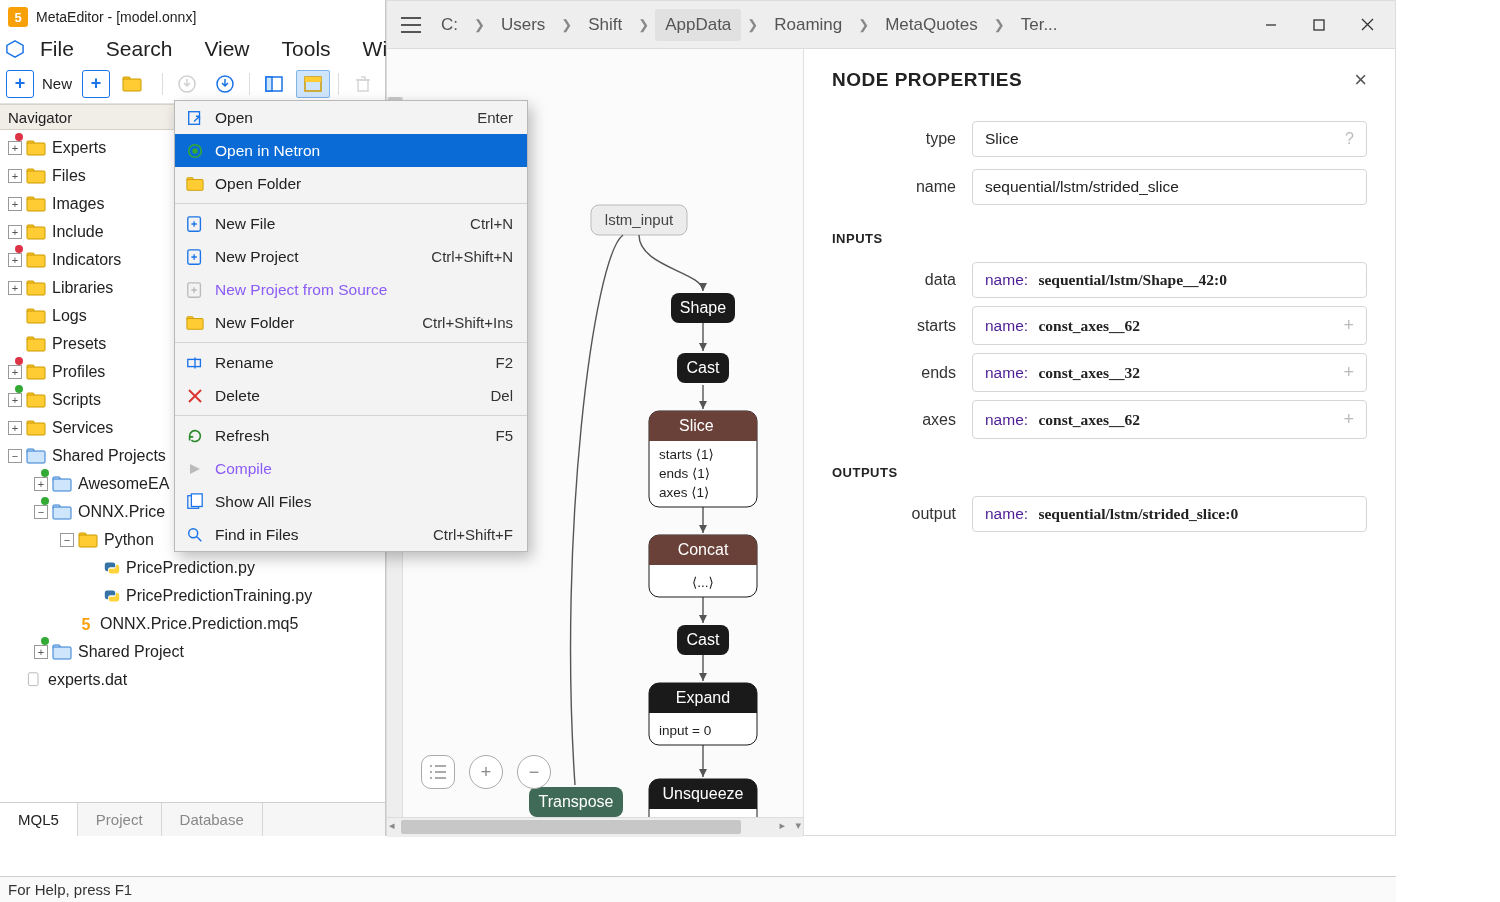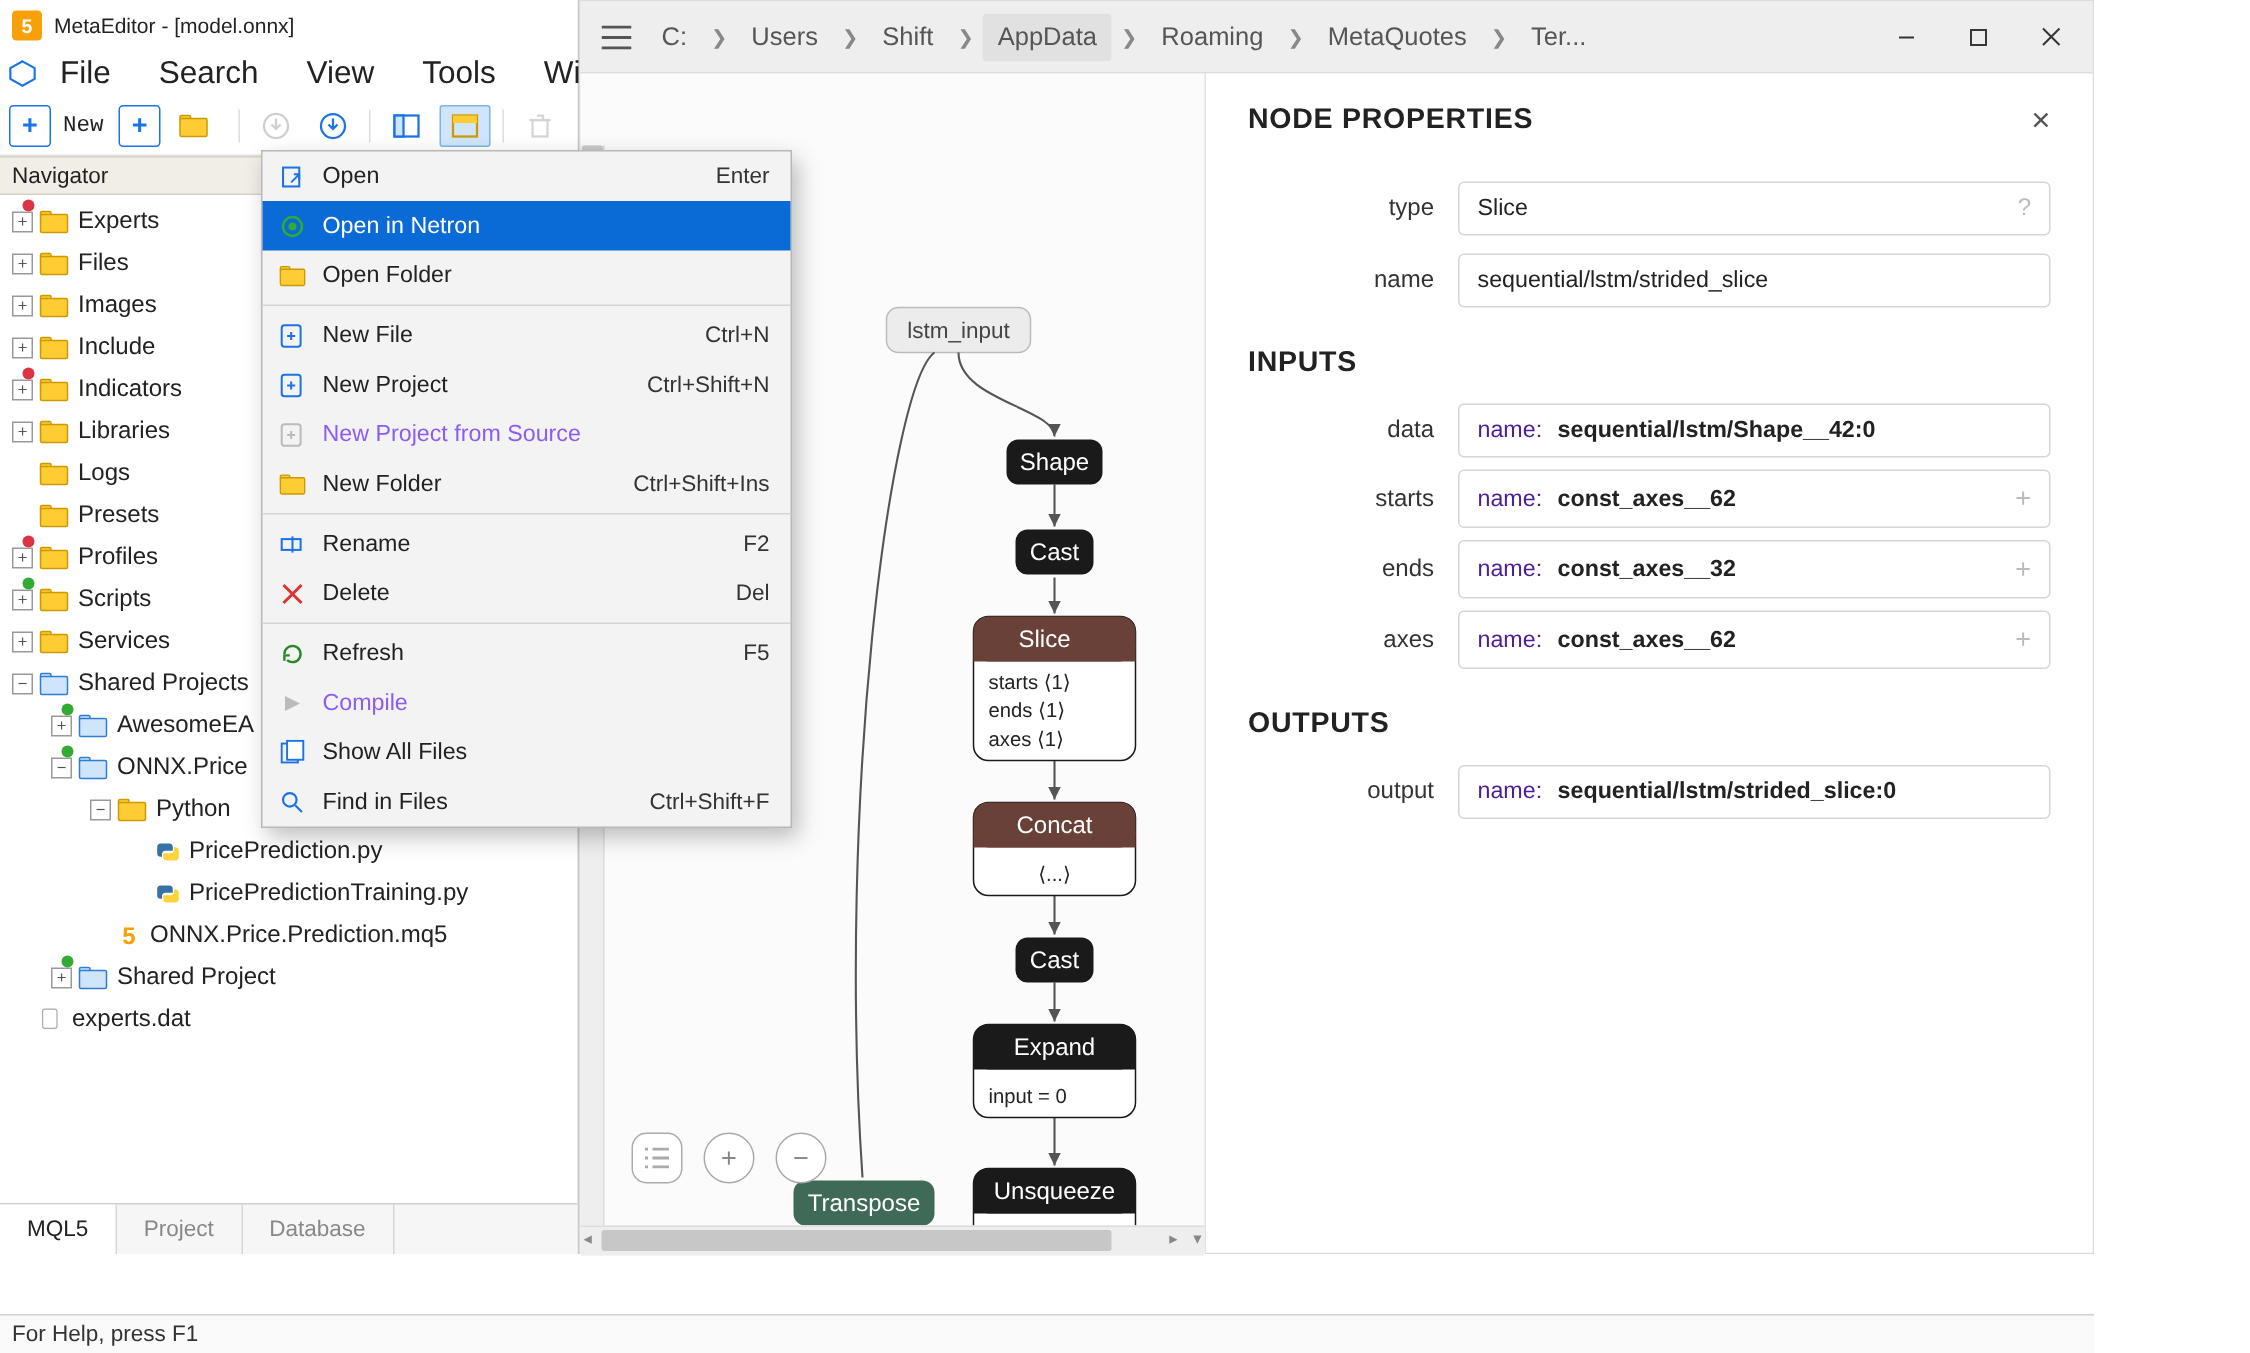--- a/index.html
+++ b/index.html
@@ -10,21 +10,21 @@
 .title-bar { height: 34px; display: flex; align-items: center; gap: 8px; padding: 0 8px; background: #fff; }
 .app-icon { width: 20px; height: 20px; background: #f8a008; border-radius: 3px; display:flex; align-items:center; justify-content:center; color:#fff; font-weight:bold; font-size:13px;}
 .title-text { font-size: 14px; }
 .menubar { height: 30px; display: flex; align-items: stretch; padding-left: 6px; background: #fff; }
 .mb-leading { width: 22px; display:flex; align-items:center; justify-content:center; }
 .menubar .mitem { padding: 0 16px; display: flex; align-items: center; font-size: 21px; }
 .toolbar { height: 40px; display: flex; align-items: center; gap: 6px; padding: 0 6px; background: #fff; border-bottom: 1px solid #e2e2e2; }
 .tb-btn { height: 28px; display: flex; align-items: center; justify-content: center; padding: 0 6px; border-radius: 2px; }
 .tb-btn.boxed { width:28px; border:1.5px solid #1a73e8; border-radius:3px; color:#1a73e8; font-size:18px; font-weight:bold;}
 .tb-btn svg { width:20px; height:20px; }
-.tb-label { font-size:15px; padding:0 4px 0 2px;font-family:Liberation Mono, monospace;}
+.tb-label { font-size:15px; padding:0 4px 0 2px;}
 .tb-btn.active { background:#cfe5fb; border:1px solid #7fb4e8;}
 .nav-header { height: 26px; background: #f1eee8; border-top:1px solid #d6d2c8; border-bottom:1px solid #d6d2c8; display:flex; align-items:center; padding:0 8px; font-size:15px; justify-content:space-between;}
 .nav-close { font-size:16px; color:#666; }
 .tree { padding: 4px 0; height: 648px; overflow: hidden; }
 .tree-row { height: 28px; display:flex; align-items:center; font-size:16px; white-space:nowrap; }
 .expander { width:14px; height:14px; border:1px solid #999; display:inline-flex; align-items:center; justify-content:center; font-size:11px; line-height:1; color:#555; margin-right:4px; flex-shrink:0;}
 .expander.empty { border:none; }
 .folder-icon { width:20px; height:16px; margin-right:6px; flex-shrink:0;}
 .folder-icon rect.body{ fill:#ffcc33; stroke:#cc9a00;}
 .folder-icon rect.tab{ fill:#ffcc33; stroke:#cc9a00;}
@@ -89,24 +89,24 @@
 
 
 .props { position:absolute; left:416px; top:48px; right:0; bottom:0; background:#fff; border-left:1px solid #e0e0e0; padding: 18px 28px; overflow:auto;}
 .props-header{ display:flex; align-items:center; justify-content:space-between; margin-bottom:28px;}
 .props-title{ font-size:19px; font-weight:700; letter-spacing:.5px;}
 .props-close{ font-size:22px; color:#555;}
 .prop-row{ display:flex; align-items:center; margin-bottom:12px;}
 .prop-label{ width:140px; text-align:right; padding-right:16px; font-size:16px; color:#333;}
 .prop-val{ flex:1; border:1px solid #d6d6d6; border-radius:4px; padding:8px 12px; font-size:15.5px; background:#fff; display:flex; align-items:center; justify-content:space-between;}
 .prop-val .hint{ color:#bbb; font-size:16px;}
-.section-h{ font-size:19px; font-weight:700; letter-spacing:.5px; margin:26px 0 16px 0;}
+.section-h{ font-size:13px; font-weight:700; letter-spacing:.5px; margin:26px 0 16px 0;}
 .prop-row.compact{ margin-bottom:8px;}
 .prop-val .klabel{ color:#4c1d95; margin-right:6px;}
-.prop-val .kval{ font-weight:700;}
+.prop-val .kval{ font-weight:700;font-family:Liberation Serif, serif;}
 .plus{ color:#bbb; font-size:18px; font-weight:300;}
 
 
 .status-bar { position:absolute; left:0; bottom:0; width:1396px; height:26px; border-top:1px solid #d0d0d0; background:#fafafa; display:flex; align-items:center; padding:0 8px; font-size:15px; color:#333;}
 </style>
 </head>
 <body>
 
 <div class="left-pane">
   <div class="title-bar">

